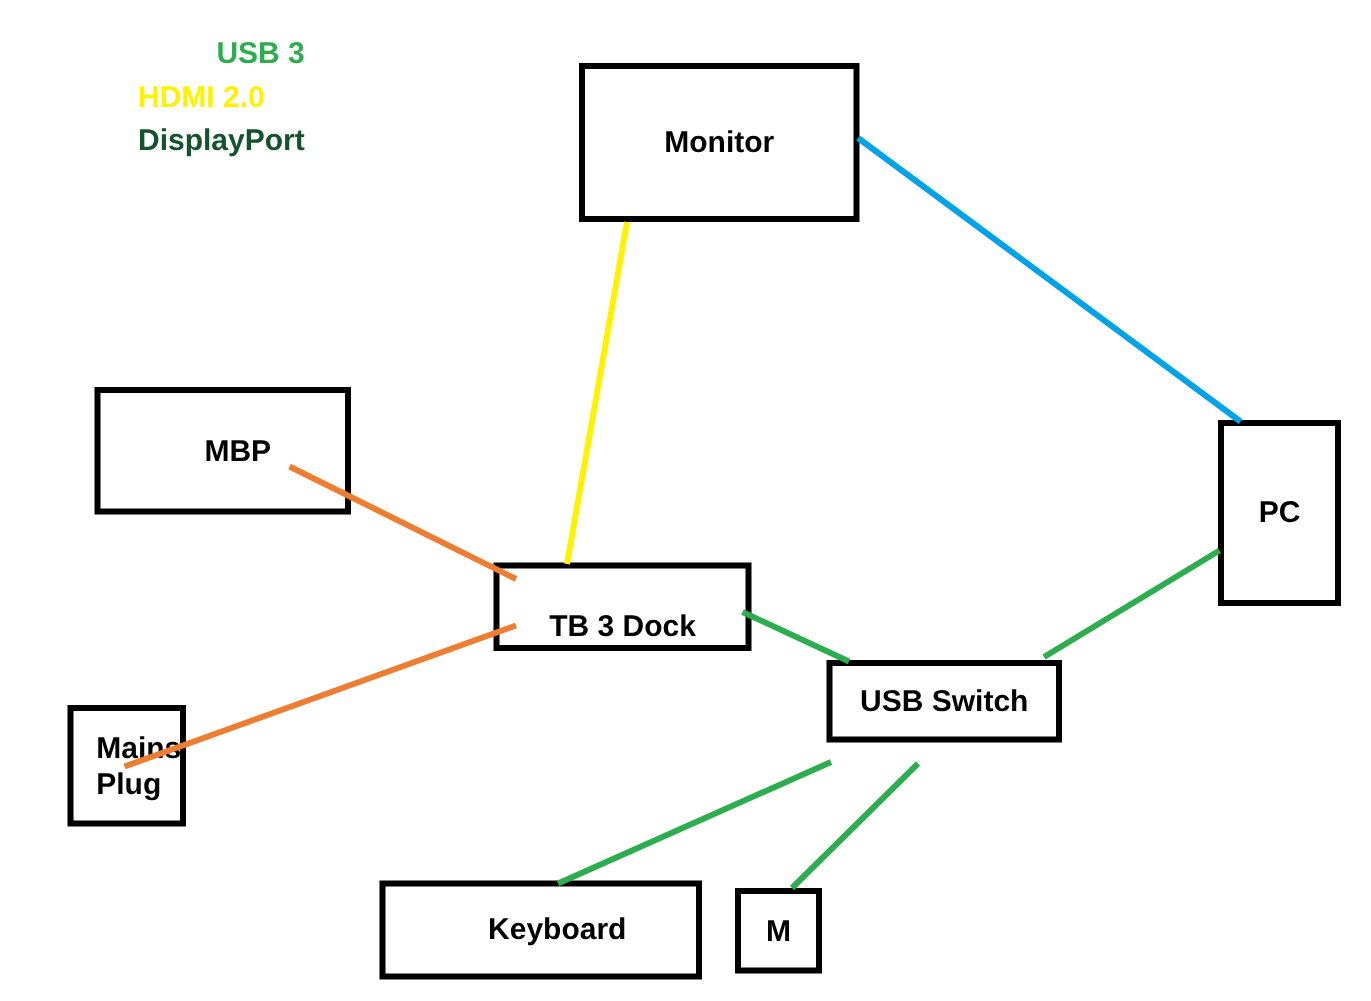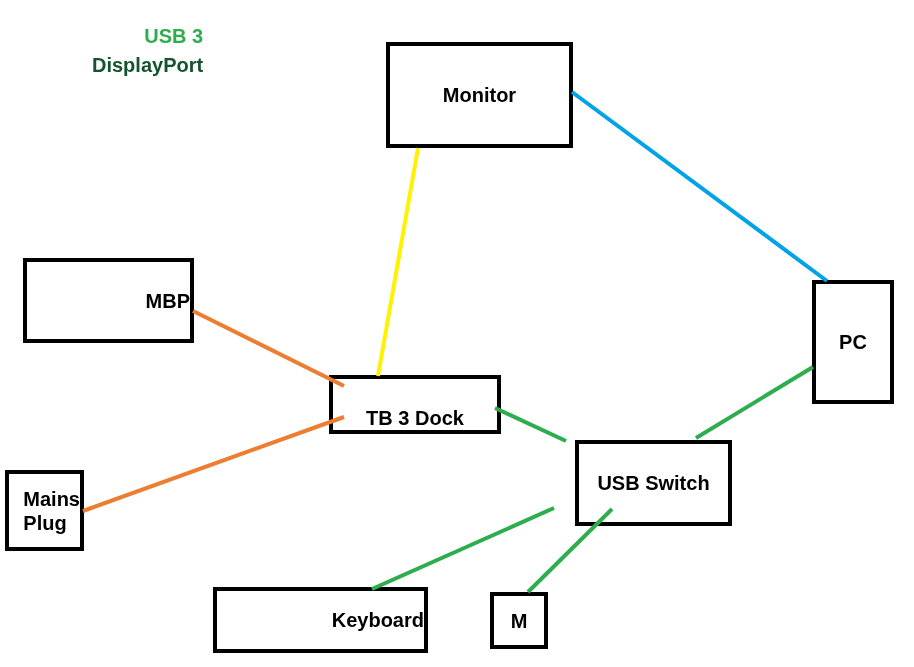--- a/index.html
+++ b/index.html
@@ -48,21 +48,22 @@
     z-index: 1;
     display: flex;
     align-items: center;
     justify-content: center;
     font-size: 20px;
     font-weight: bold;
     color: #000000;
     line-height: 1.2;
   }
   .node.align-left {
-    justify-content: flex-end;
+    justify-content: center;
+    margin-left: 40px;
   }
   .node-label {
     white-space: pre-line;
   }
 </style>
 </head>
 <body>
 
 <div class="canvas">
 
@@ -72,40 +73,41 @@
       <line x1="193" y1="311" x2="344" y2="386" stroke="#ED7D31" stroke-width="4"></line>
       <line x1="83" y1="511" x2="344" y2="417" stroke="#ED7D31" stroke-width="4"></line>
       <line x1="495" y1="408" x2="566" y2="441" stroke="#2EAD4F" stroke-width="4"></line>
       <line x1="696" y1="438" x2="813" y2="367" stroke="#2EAD4F" stroke-width="4"></line>
       <line x1="554" y1="508" x2="372" y2="589" stroke="#2EAD4F" stroke-width="4"></line>
       <line x1="612" y1="509" x2="528" y2="592" stroke="#2EAD4F" stroke-width="4"></line>
     </svg>
 
   <div class="legend">
     <div class="legend-item" style="color: rgb(46, 173, 79); text-align: right;">USB 3</div>
+    <div class="legend-item" style="color: rgb(255, 242, 0);">HDMI 2.0</div>
     <div class="legend-item" style="color: #14532d;">DisplayPort</div>
   </div>
 
   <div class="node" style="left:386px; top:42px; width:187px; height:106px;">
     <span class="node-label">Monitor</span>
   </div>
 
   <div class="node" style="left:812px; top:280px; width:82px; height:124px;">
     <span class="node-label">PC</span>
   </div>
 
   <div class="node align-left" style="left:23px; top:258px; width:171px; height:85px; padding-left:20px;">
     <span class="node-label">MBP</span>
   </div>
 
   <div class="node" style="left:329px; top:375px; width:172px; height:59px;align-items:flex-end;">
     <span class="node-label">TB 3 Dock</span>
   </div>
 
-  <div class="node" style="left:551px; top:440px; width:157px; height:86px;margin-left:24px;">
+  <div class="node" style="left:551px; top:440px; width:157px; height:55px;">
     <span class="node-label">USB Switch</span>
   </div>
 
   <div class="node align-left" style="left:5px; top:470px; width:79px; height:81px; padding-left:16px;">
     <span class="node-label">Mains Plug</span>
   </div>
 
   <div class="node align-left" style="left:213px; top:587px; width:215px; height:66px; padding-left:22px;">
     <span class="node-label">Keyboard</span>
   </div>

